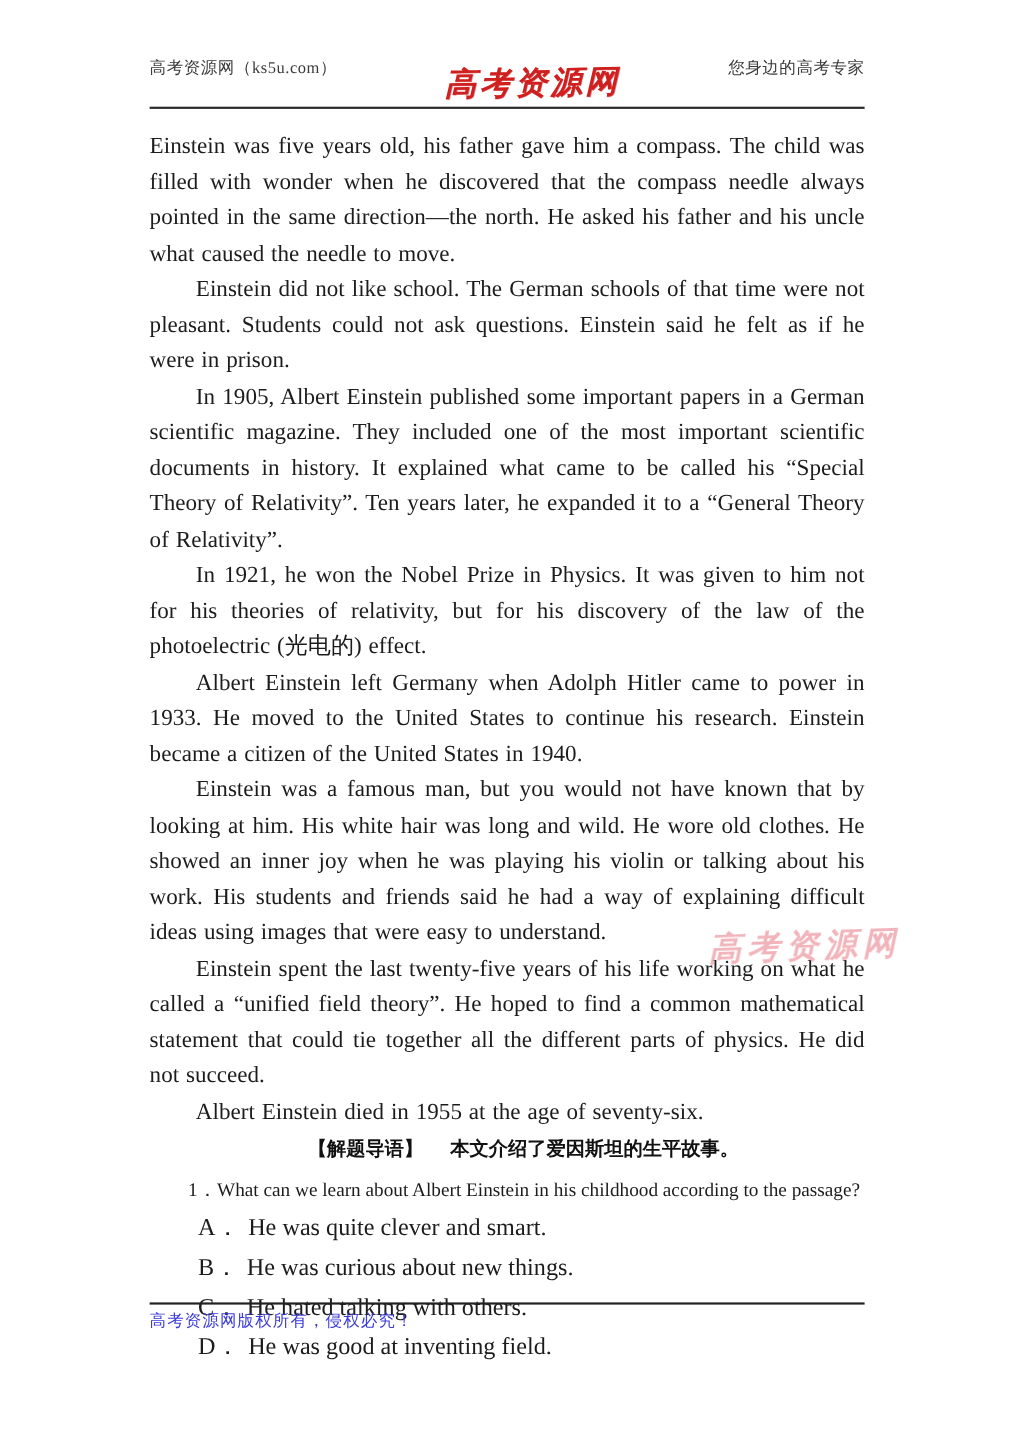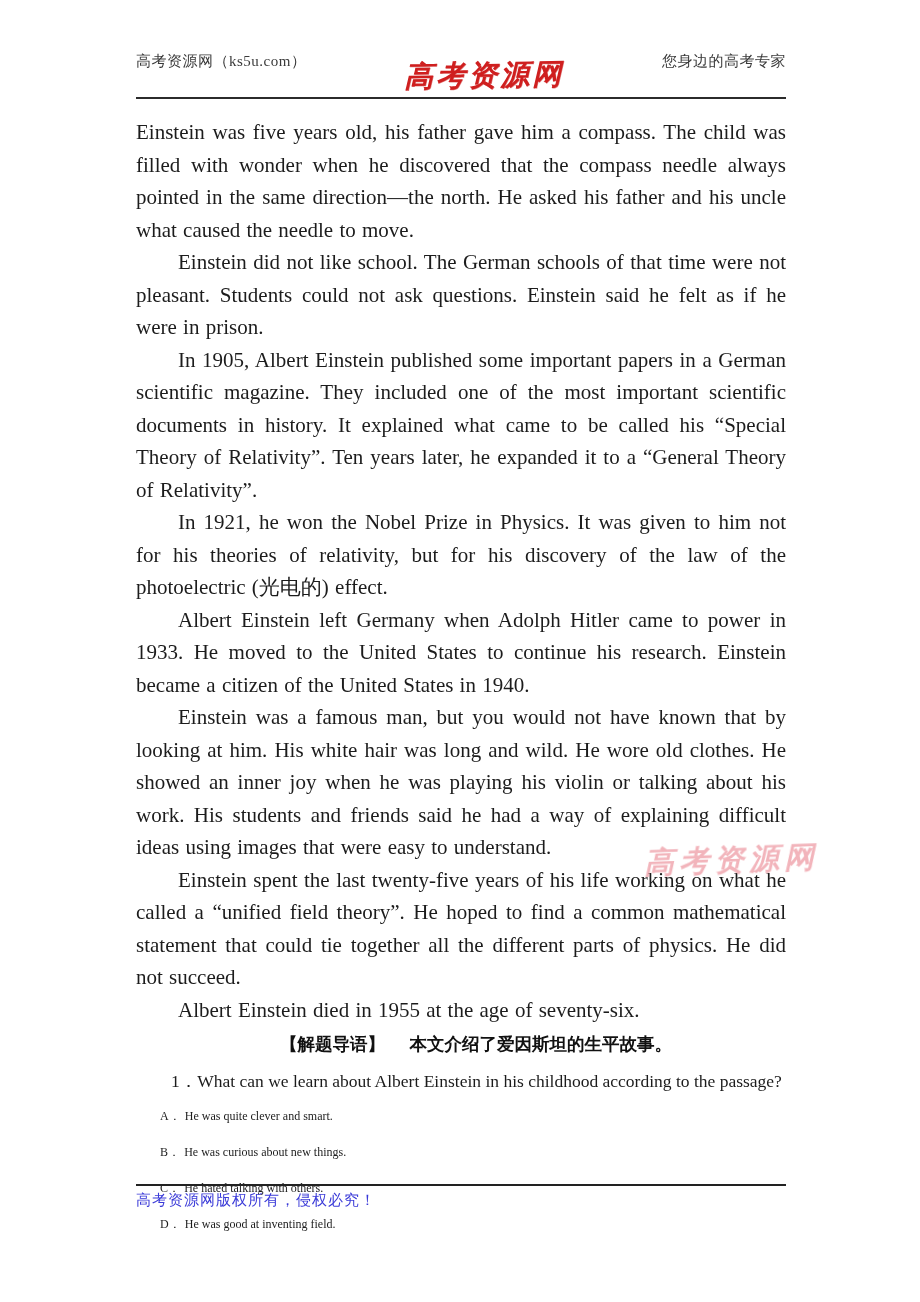--- a/index.html
+++ b/index.html
@@ -66,21 +66,21 @@
   .guide .guide-label { margin-right: 1.4em; }
   
   .question { margin-top: 2px; }
   .q-stem {
     font-size: 17.5px;
     line-height: 34px;
     text-align: justify;
     text-indent: 2em;
   }
   .q-option {
-    font-size: 12px;
+    font-size: 22px;
     line-height: 36px;
     text-indent: 2em;
   }
   .q-option .opt-label { margin-right: 0.35em; }
   
   .watermark {
     position: absolute;
     left: 644px;
     top: 840px;
     font-size: 30px;

